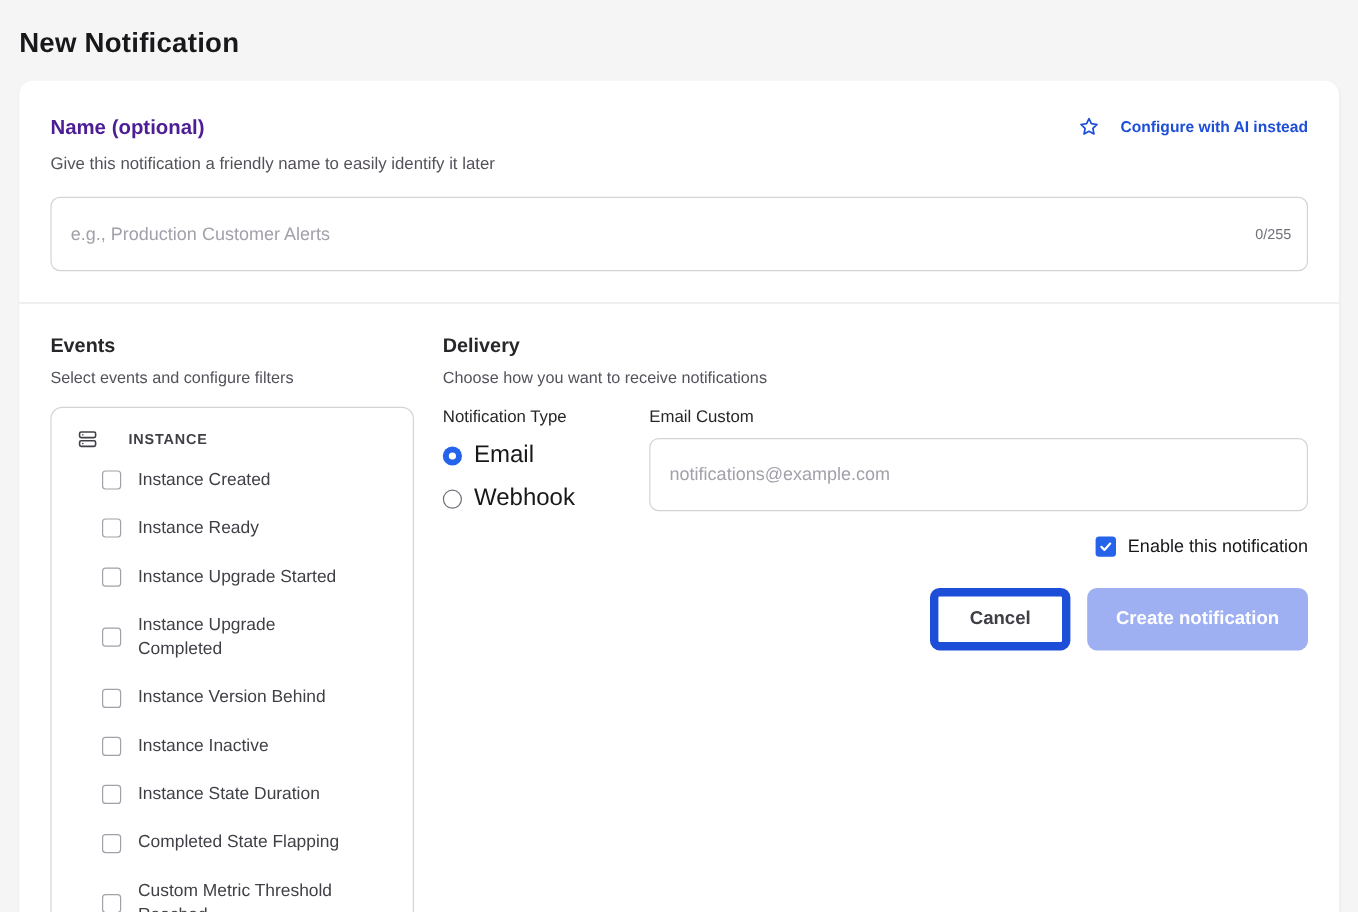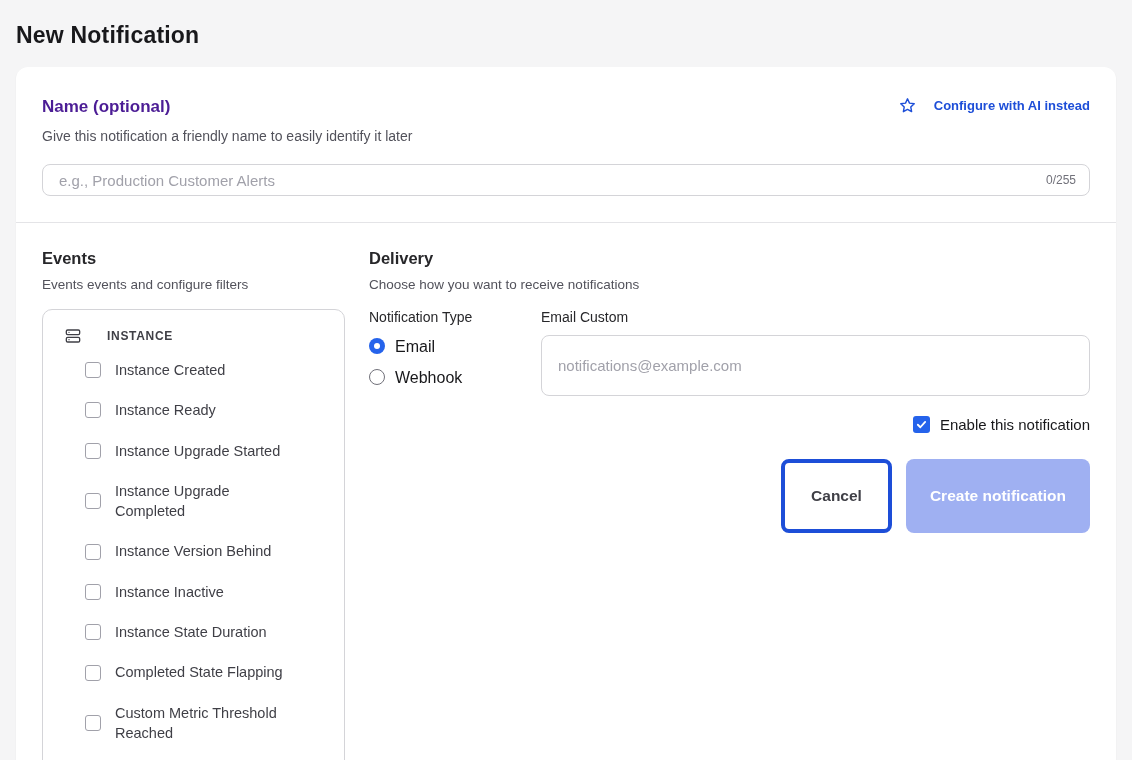--- a/index.html
+++ b/index.html
@@ -26,21 +26,21 @@
   }
   .card-top{padding:30px 26px 26px;}
   .name-row{display:flex;justify-content:space-between;align-items:flex-start;}
   .name-heading{font-size:17px;font-weight:700;color:#4c1d95;}
   .configure-ai{display:flex;align-items:center;gap:18px;color:var(--link_blue);
     font-size:13px;font-weight:600;cursor:pointer;}
   .configure-ai svg{display:block;}
   .name-subtext{margin-top:11px;font-size:14px;color:#52525b;}
   .name-input-wrap{margin-top:20px;position:relative;}
   .name-input{
-    width:100%;height:32px;border:1px solid #d4d4d8;border-radius:8px;
+    width:100%;height:62px;border:1px solid #d4d4d8;border-radius:8px;
     padding:0 64px 0 16px;font-size:15px;color:#18181b;outline:none;
     font-family:"Liberation Sans", sans-serif;background:#fff;
   }
   .name-input::placeholder{color:#a1a1aa;}
   .char-counter{position:absolute;right:14px;top:50%;transform:translateY(-50%);
     font-size:12px;color:#71717a;}
   .divider{height:1px;background:#e4e4e7;}
   .card-body{display:flex;gap:24px;padding:26px;}
   .col-heading{font-size:16.5px;font-weight:700;color:#27272a;}
   .col-subtext{margin-top:9px;font-size:13.5px;color:#52525b;}
@@ -55,40 +55,40 @@
   .event-row{display:flex;align-items:center;gap:14px;padding:10px 12px 10px 42px;cursor:pointer;}
   .checkbox{width:16px;height:16px;border:1px solid #a1a1aa;border-radius:3px;
     background:#fff;flex-shrink:0;}
   .event-label{font-size:14.5px;color:#3f3f46;line-height:1.4;max-width:176px;}
 
   
   .delivery-col{flex:1;min-width:0;}
   .delivery-grid{margin-top:17px;display:flex;}
   .ntype-col{width:172px;flex-shrink:0;}
   .field-label{font-size:14px;font-weight:500;color:#27272a;}
-  .radio-option{display:flex;align-items:flex-start;gap:10px;margin-top:13px;
-    font-size:16px;color:#18181b;cursor:pointer;}
+  .radio-option{display:flex;align-items:center;gap:10px;margin-top:13px;
+    font-size:20px;color:#18181b;cursor:pointer;}
   .radio{width:16px;height:16px;border-radius:50%;flex-shrink:0;position:relative;}
   .radio.unselected{border:1.5px solid #71717a;background:#fff;}
   .radio.selected{background:var(--accent);}
   .radio.selected::after{content:"";position:absolute;left:5px;top:5px;width:6px;height:6px;
     border-radius:50%;background:#fff;}
   .email-col{flex:1;min-width:0;}
   .email-input{margin-top:10px;width:100%;height:61px;border:1px solid #d4d4d8;
     border-radius:8px;padding:0 16px;font-size:15px;color:#18181b;outline:none;
     font-family:"Liberation Sans", sans-serif;background:#fff;}
   .email-input::placeholder{color:#a1a1aa;}
   .enable-row{margin-top:20px;display:flex;justify-content:flex-end;align-items:center;
     gap:10px;font-size:15px;color:#18181b;text-align:right;}
   .checkbox-checked{width:17px;height:17px;background:var(--accent);border-radius:3px;
     display:flex;align-items:center;justify-content:center;cursor:pointer;flex-shrink:0;}
   .buttons-row{margin-top:26px;display:flex;justify-content:flex-end;gap:14px;}
   .btn{border-radius:8px;font-size:15.5px;font-weight:700;cursor:pointer;
     font-family:"Liberation Sans", sans-serif;}
-  .btn-cancel{background:#fff;border:4px solid #1d4ed8;color:#3f3f46;padding:24px 26px;}
+  .btn-cancel{background:#fff;border:7px solid #1d4ed8;color:#3f3f46;padding:10px 26px;}
   .btn-create{background:var(--create_btn);border:none;color:#fff;padding:11px 24px;}
 </style>
 </head>
 <body>
 
 <div class="page-title">New Notification</div>
 
 <div class="card">
 
   <div class="card-top">
@@ -109,21 +109,21 @@
       <span class="char-counter">0/255</span>
     </div>
   </div>
 
   <div class="divider"></div>
 
   <div class="card-body">
 
     <div class="events-col">
       <div class="col-heading">Events</div>
-      <div class="col-subtext">Events events and configure filters</div>
+      <div class="col-subtext">Select events and configure filters</div>
 
       <div class="events-box">
 
         <div class="group-header">
           <span class="gicon">
             <svg width="16" height="16" viewBox="0 0 24 24" fill="none" stroke="#3f3f46" stroke-width="2" stroke-linecap="round" stroke-linejoin="round">
                 <rect x="2" y="3" width="20" height="7" rx="2"></rect>
                 <rect x="2" y="14" width="20" height="7" rx="2"></rect>
                 <line x1="6" y1="6.5" x2="6.01" y2="6.5"></line>
                 <line x1="6" y1="17.5" x2="6.01" y2="17.5"></line>

